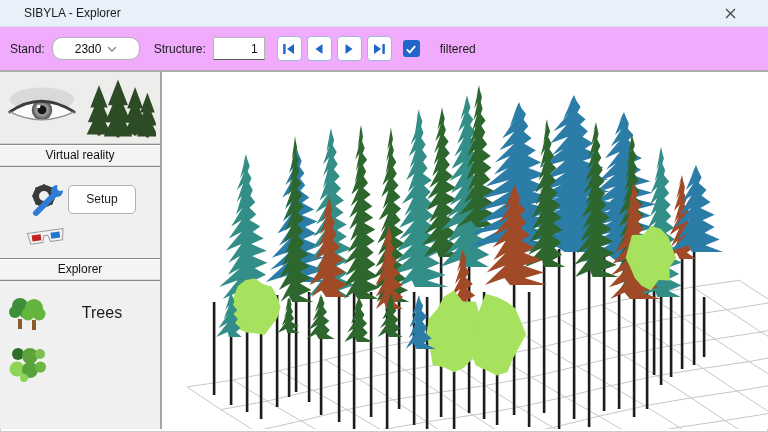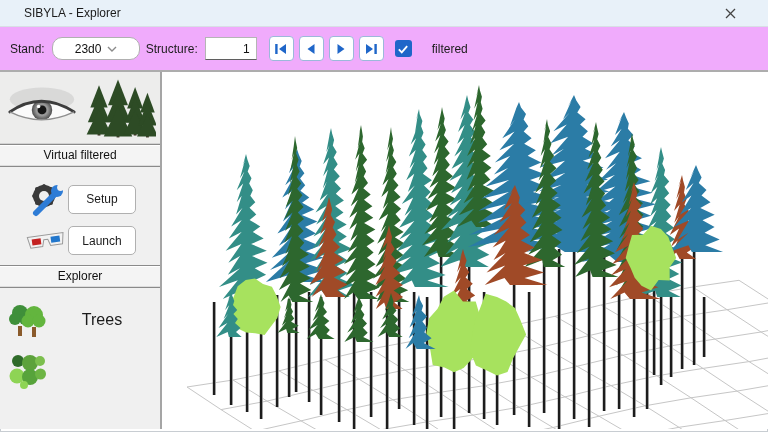--- a/index.html
+++ b/index.html
@@ -14,21 +14,21 @@
   
   .toolbar{height:45px;background:#f0abfc;border-bottom:2px solid #adadad;
     display:flex;align-items:center;padding:0 10px;box-sizing:border-box;}
   .tb-label{font-size:12px;color:#1b1b1b;}
   .dropdown{margin-left:7px;width:88px;height:23px;background:#fff;border:1px solid #b0b0b0;
     border-radius:10px;display:flex;align-items:center;padding:0 22px;box-sizing:border-box;font-size:12px;color:#111;}
   .dropdown .dd-text{flex:1;}
   .num-input{margin-left:7px;width:52px;height:23px;background:#fff;border:1px solid #b5b5b5;
     border-bottom:1px solid #5f5f5f;box-sizing:border-box;font-size:12px;color:#111;
     text-align:right;padding:0 6px;font-family:"Liberation Sans",sans-serif;outline:none;}
-  .structure-label{margin-left:6px;}
+  .structure-label{margin-left:14px;}
   .nav-group{display:flex;gap:5px;margin-left:12px;}
   .nav-btn{width:25px;height:25px;background:#fff;border:1px solid #9cb8da;border-radius:4px;
     display:flex;align-items:center;justify-content:center;cursor:pointer;padding:0;}
   .checkbox{margin-left:11px;width:17px;height:17px;border-radius:3px;display:flex;
     align-items:center;justify-content:center;cursor:pointer;}
   .cb-label{margin-left:20px;font-size:12px;color:#1b1b1b;}
   
   .body{display:flex;height:357px;}
   .sidebar{width:162px;background:#f0f0f0;border-right:2px solid #a5a5a5;box-sizing:border-box;
     display:flex;flex-direction:column;}
@@ -143,21 +143,21 @@
             <polygon points="58,10 49.6,32.5 66.4,32.5" fill="#2d4b25"></polygon>
             <polygon points="58,21 47.2,47.5 68.8,47.5" fill="#2d4b25"></polygon>
             <polygon points="58,34 46,60 70,60" fill="#2d4b25"></polygon>
             <rect x="69.5" y="56" width="3" height="7" fill="#3e3426"></rect>
             <polygon points="71,16 63.3,36.7 78.7,36.7" fill="#2d4b25"></polygon>
             <polygon points="71,26.119999999999997 61.1,50.5 80.9,50.5" fill="#2d4b25"></polygon>
             <polygon points="71,38.08 60,62 82,62" fill="#2d4b25"></polygon>
           </svg>
       </div>
 
-      <div class="section-header">Virtual filtered</div>
+      <div class="section-header">Virtual reality</div>
 
       <div class="side-row setup">
         <div class="side-icon">
           <svg width="38" height="40" viewBox="0 0 38 40">
             <g>
               <rect x="8" y="8" width="18" height="18" rx="2" fill="#3a3a3a"></rect>
               <rect x="8" y="8" width="18" height="18" rx="2" fill="#3a3a3a" transform="rotate(45 17 17)"></rect>
               <circle cx="17" cy="17" r="11" fill="#3a3a3a"></circle>
               <circle cx="17" cy="17" r="5" fill="#f0f0f0"></circle>
             </g>
@@ -172,21 +172,20 @@
       </div>
 
       <div class="side-row launch">
         <div class="side-icon">
           <svg width="40" height="22" viewBox="0 0 40 22" style="transform:rotate(-8deg)">
             <path d="M2,5 L38,5 L36,16 L24,16 L22,9.5 L18,9.5 L16,16 L4,16 Z" fill="#f2f2f2" stroke="#9a9a9a" stroke-width="1"></path>
             <rect x="6" y="7.5" width="9" height="6" fill="#c42222"></rect>
             <rect x="25" y="7.5" width="9" height="6" fill="#2277cc"></rect>
           </svg>
         </div>
-        <button class="side-btn">Launch</button>
       </div>
 
       <div class="section-header">Explorer</div>
 
       <div class="result-row">
         <div class="side-icon">
           <svg width="38" height="38" viewBox="0 0 38 38">
             <rect x="9" y="25" width="4" height="10" fill="#8a5a2b"></rect>
             <circle cx="11" cy="12" r="8" fill="#3f8f3a"></circle>
             <circle cx="6" cy="18" r="6" fill="#3f8f3a"></circle>

